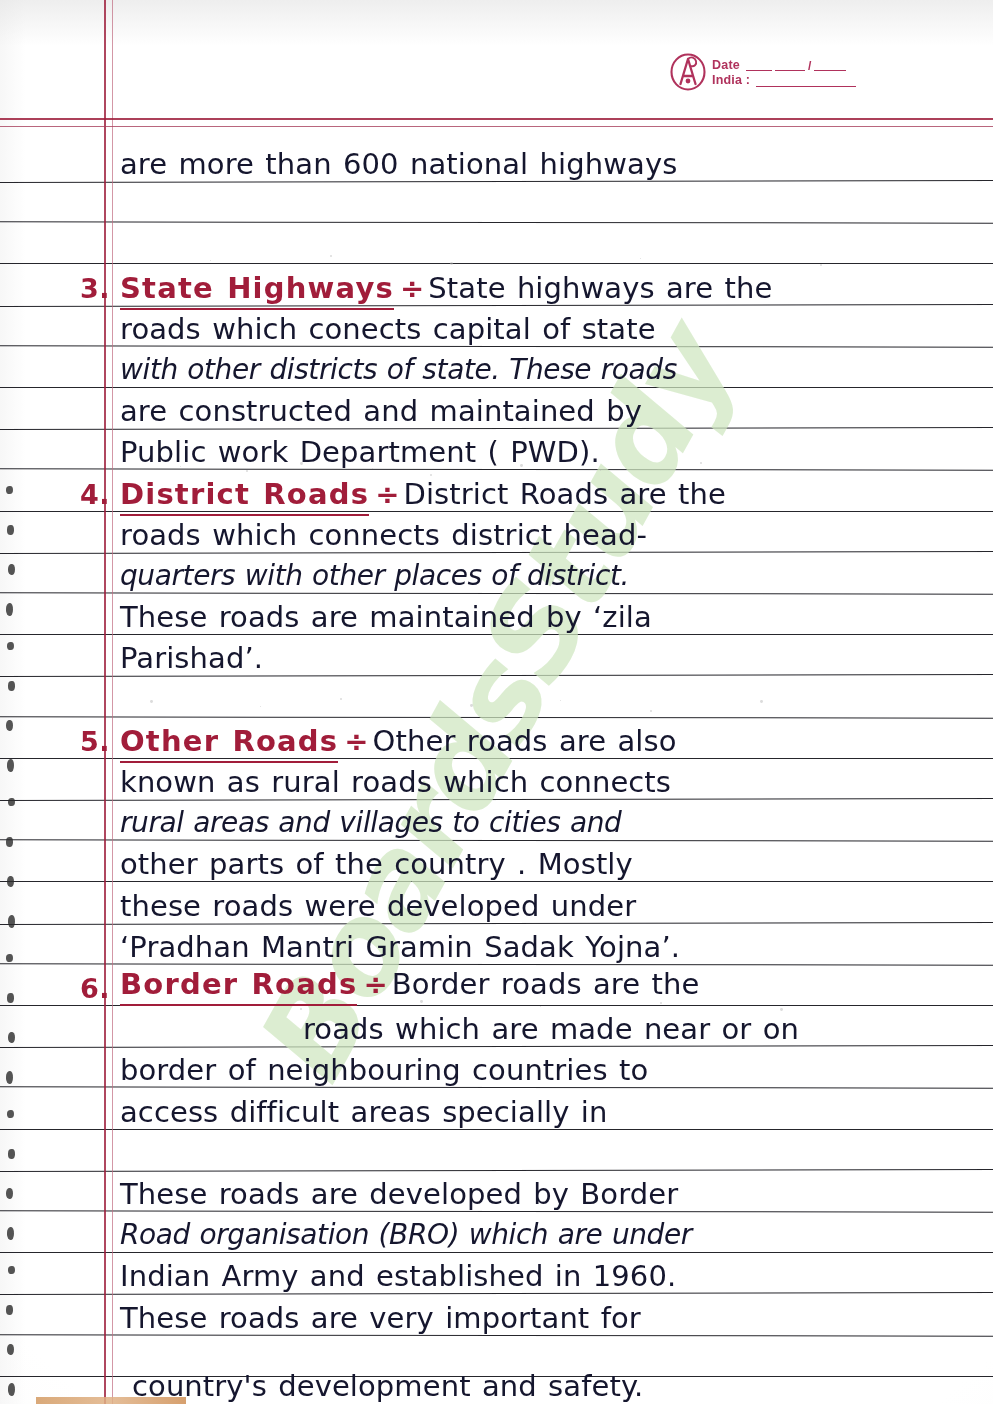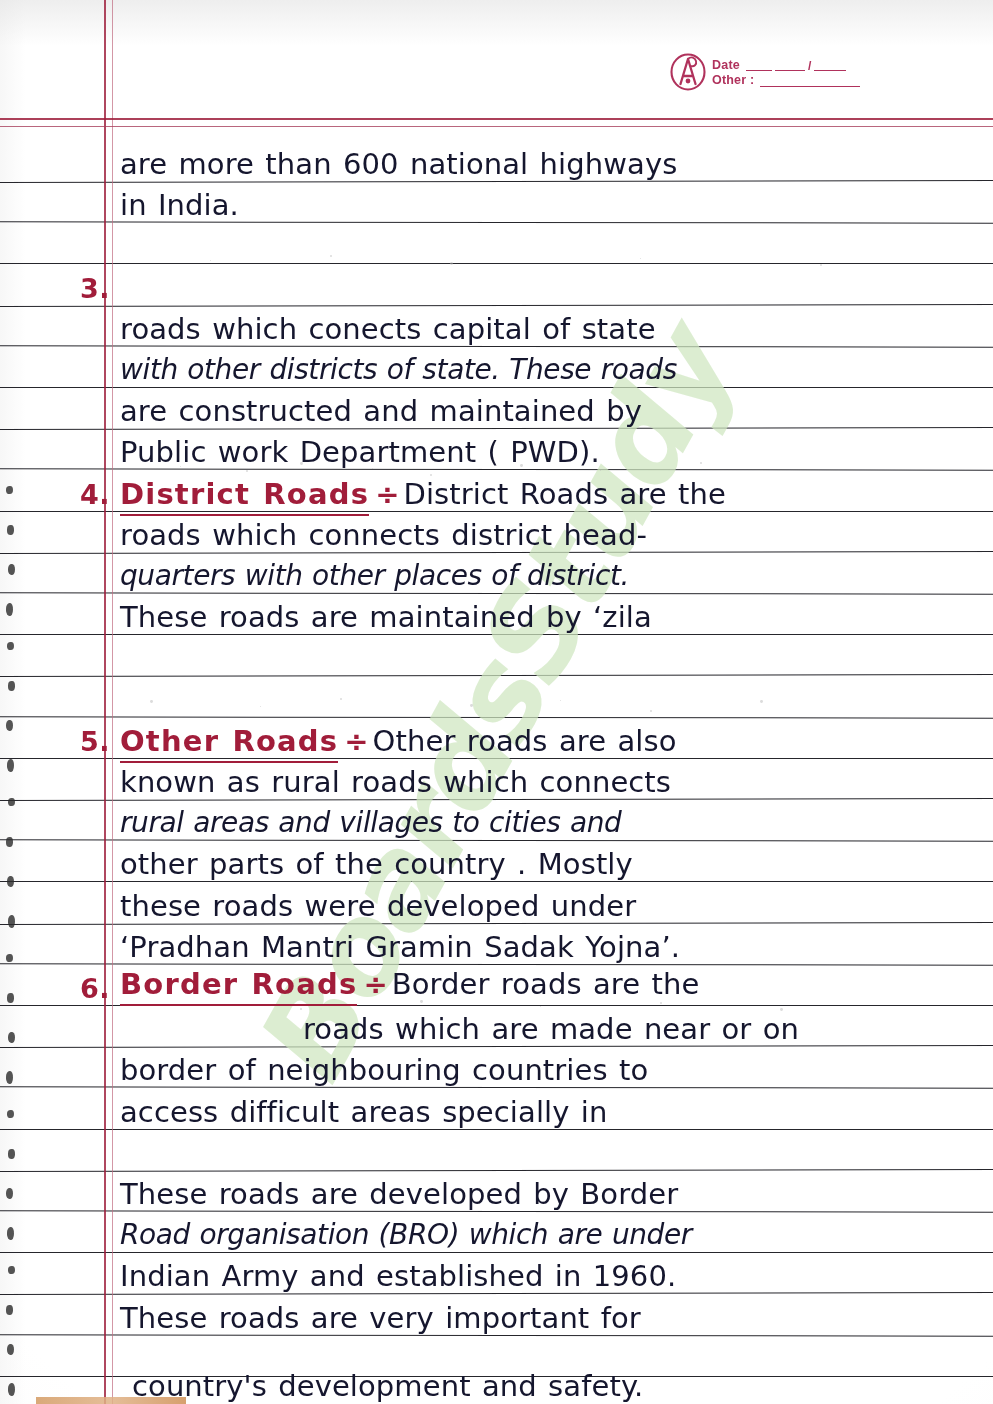--- a/index.html
+++ b/index.html
@@ -267,21 +267,21 @@
       <div class="stamp-row">
         <span class="stamp-label">Date</span>
         <span class="blank-run">
           <span class="blank-seg" style="width:26px;"></span>
           <span class="blank-seg" style="width:30px;"></span>
           <span class="slashmark">/</span>
           <span class="blank-seg" style="width:32px;"></span>
         </span>
       </div>
       <div class="stamp-row">
-        <span class="stamp-label">Other :</span>
+        <span class="stamp-label">India :</span>
         <span class="blank-seg" style="width:100px;"></span>
       </div>
     </div>
   </div>
 
   <div id="binding">
       <div class="bind-mark" style="top: 486px; left: 6px; height: 8px;"></div>
       <div class="bind-mark" style="top: 525px; left: 7px; height: 9.6px;"></div>
       <div class="bind-mark" style="top: 564px; left: 8px; height: 11.2px;"></div>
       <div class="bind-mark" style="top: 603px; left: 6px; height: 12.8px;"></div>
@@ -302,31 +302,32 @@
       <div class="bind-mark" style="top: 1188px; left: 6px; height: 11.2px;"></div>
       <div class="bind-mark" style="top: 1227px; left: 7px; height: 12.8px;"></div>
       <div class="bind-mark" style="top: 1266px; left: 8px; height: 8px;"></div>
       <div class="bind-mark" style="top: 1305px; left: 6px; height: 9.6px;"></div>
       <div class="bind-mark" style="top: 1344px; left: 7px; height: 11.2px;"></div>
       <div class="bind-mark" style="top: 1383px; left: 8px; height: 12.8px;"></div>
     </div>
 
   <div id="content">
       <div class="hand-line tight" style="top: 150px;">are more than 600 national highways</div>
-      <div class="hand-line tight" style="top: 191.2px;">in India.</div>
       <div class="item-num" style="top: 274.6px;">3.</div>
+      <div class="hand-line tight" style="top: 273.6px;"><span class="heading">State Highways</span><span class="colon-red">÷</span>State highways are the</div>
       <div class="hand-line tight" style="top: 314.8px;">roads which conects capital of state</div>
       <div class="hand-line tighter" style="top: 356px;">with other districts of state. These roads</div>
       <div class="hand-line tight" style="top: 397.2px;">are constructed and maintained by</div>
       <div class="hand-line tight" style="top: 438.4px;">Public work Department ( PWD).</div>
       <div class="item-num" style="top: 480.6px;">4.</div>
       <div class="hand-line tight" style="top: 520.8px;">roads which connects district head-</div>
       <div class="hand-line tight" style="top: 479.6px;"><span class="heading">District Roads</span><span class="colon-red">÷</span>District Roads are the</div>
       <div class="hand-line tighter" style="top: 562px;">quarters with other places of district.</div>
       <div class="hand-line tight" style="top: 603.2px;">These roads are maintained by ‘zila</div>
+      <div class="hand-line tight" style="top: 644.4px;">Parishad’.</div>
       <div class="item-num" style="top: 727.8px;">5.</div>
       <div class="hand-line tight" style="top: 726.8px;"><span class="heading">Other Roads</span><span class="colon-red">÷</span>Other roads are also</div>
       <div class="hand-line tight" style="top: 768px;">known as rural roads which connects</div>
       <div class="hand-line tighter" style="top: 809.2px;">rural areas and villages to cities and</div>
       <div class="hand-line tight" style="top: 850.4px;">other parts of the country . Mostly</div>
       <div class="hand-line tight" style="top: 891.6px;">these roads were developed under</div>
       <div class="hand-line tight" style="top: 932.8px;">‘Pradhan Mantri Gramin Sadak Yojna’.</div>
       <div class="item-num" style="top: 975px;">6.</div>
       <div class="hand-line tight" style="top: 942px; margin-top: 28px;"><span class="heading">Border Roads</span><span class="colon-red">÷</span>Border roads are the</div>
       <div class="hand-line tight" style="top: 1015.2px; text-align: center;">roads which are made near or on</div>

